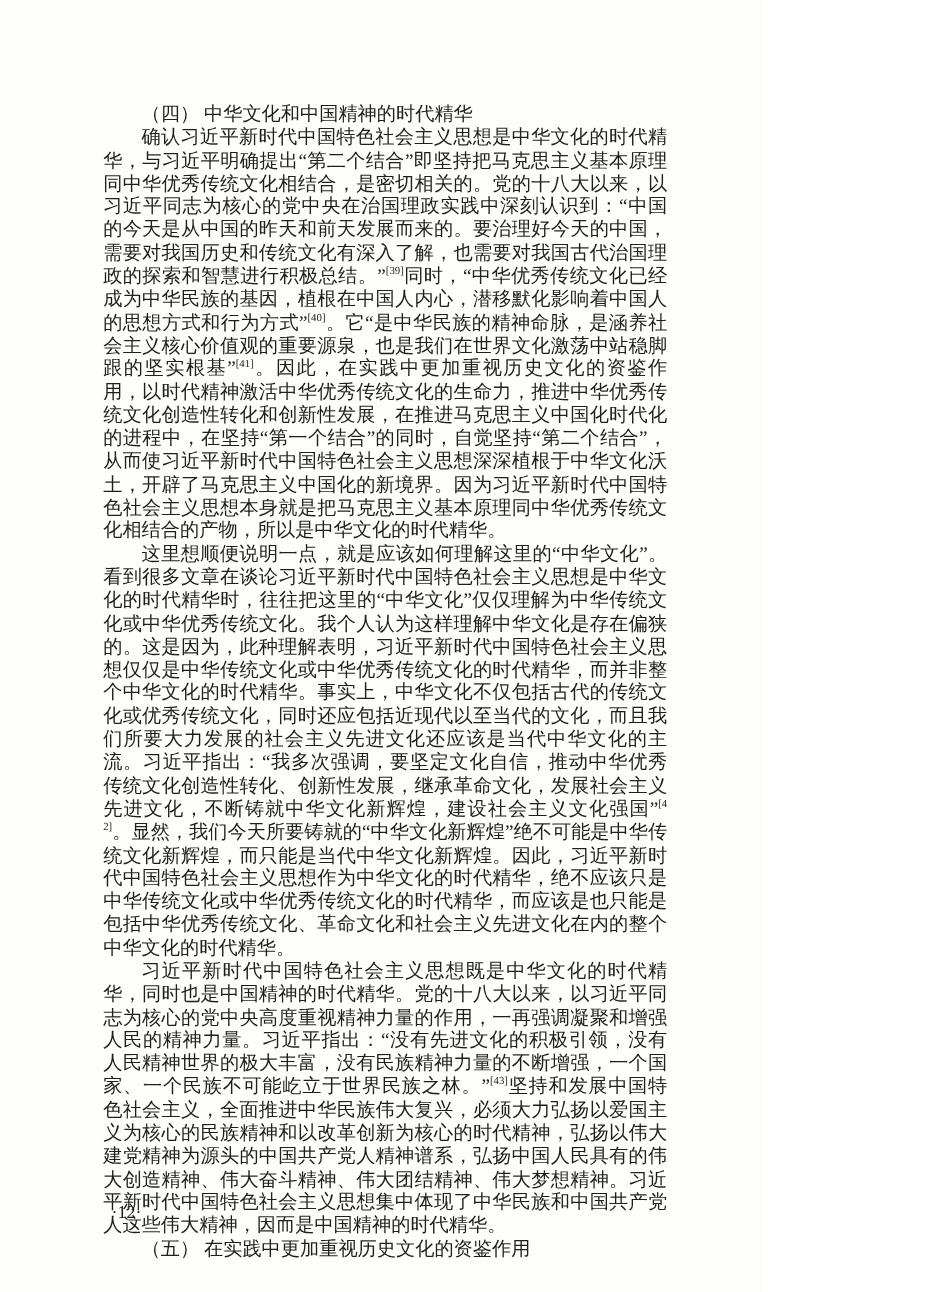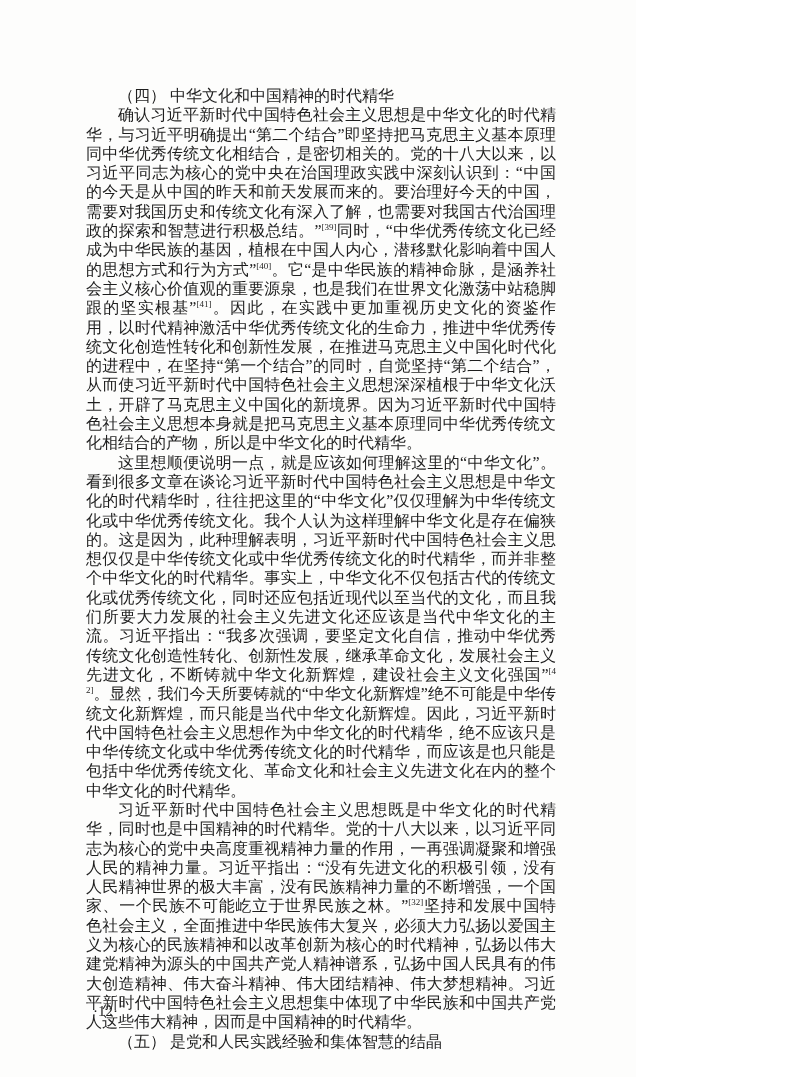--- a/index.html
+++ b/index.html
@@ -47,17 +47,17 @@
   }
 </style>
 </head>
 <body>
 
 <div class="page">
   <div class="body-text" id="content">
       <h3 class="heading">（四） 中华文化和中国精神的时代精华</h3>
       <p class="paragraph">确认习近平新时代中国特色社会主义思想是中华文化的时代精华，与习近平明确提出“第二个结合”即坚持把马克思主义基本原理同中华优秀传统文化相结合，是密切相关的。党的十八大以来，以习近平同志为核心的党中央在治国理政实践中深刻认识到：“中国的今天是从中国的昨天和前天发展而来的。要治理好今天的中国，需要对我国历史和传统文化有深入了解，也需要对我国古代治国理政的探索和智慧进行积极总结。”<sup>[39]</sup>同时，“中华优秀传统文化已经成为中华民族的基因，植根在中国人内心，潜移默化影响着中国人的思想方式和行为方式”<sup>[40]</sup>。它“是中华民族的精神命脉，是涵养社会主义核心价值观的重要源泉，也是我们在世界文化激荡中站稳脚跟的坚实根基”<sup>[41]</sup>。因此，在实践中更加重视历史文化的资鉴作用，以时代精神激活中华优秀传统文化的生命力，推进中华优秀传统文化创造性转化和创新性发展，在推进马克思主义中国化时代化的进程中，在坚持“第一个结合”的同时，自觉坚持“第二个结合”，从而使习近平新时代中国特色社会主义思想深深植根于中华文化沃土，开辟了马克思主义中国化的新境界。因为习近平新时代中国特色社会主义思想本身就是把马克思主义基本原理同中华优秀传统文化相结合的产物，所以是中华文化的时代精华。</p>
       <p class="paragraph">这里想顺便说明一点，就是应该如何理解这里的“中华文化”。看到很多文章在谈论习近平新时代中国特色社会主义思想是中华文化的时代精华时，往往把这里的“中华文化”仅仅理解为中华传统文化或中华优秀传统文化。我个人认为这样理解中华文化是存在偏狭的。这是因为，此种理解表明，习近平新时代中国特色社会主义思想仅仅是中华传统文化或中华优秀传统文化的时代精华，而并非整个中华文化的时代精华。事实上，中华文化不仅包括古代的传统文化或优秀传统文化，同时还应包括近现代以至当代的文化，而且我们所要大力发展的社会主义先进文化还应该是当代中华文化的主流。习近平指出：“我多次强调，要坚定文化自信，推动中华优秀传统文化创造性转化、创新性发展，继承革命文化，发展社会主义先进文化，不断铸就中华文化新辉煌，建设社会主义文化强国”<sup>[42]</sup>。显然，我们今天所要铸就的“中华文化新辉煌”绝不可能是中华传统文化新辉煌，而只能是当代中华文化新辉煌。因此，习近平新时代中国特色社会主义思想作为中华文化的时代精华，绝不应该只是中华传统文化或中华优秀传统文化的时代精华，而应该是也只能是包括中华优秀传统文化、革命文化和社会主义先进文化在内的整个中华文化的时代精华。</p>
-      <p class="paragraph">习近平新时代中国特色社会主义思想既是中华文化的时代精华，同时也是中国精神的时代精华。党的十八大以来，以习近平同志为核心的党中央高度重视精神力量的作用，一再强调凝聚和增强人民的精神力量。习近平指出：“没有先进文化的积极引领，没有人民精神世界的极大丰富，没有民族精神力量的不断增强，一个国家、一个民族不可能屹立于世界民族之林。”<sup>[32]</sup>坚持和发展中国特色社会主义，全面推进中华民族伟大复兴，必须大力弘扬以爱国主义为核心的民族精神和以改革创新为核心的时代精神，弘扬以伟大建党精神为源头的中国共产党人精神谱系，弘扬中国人民具有的伟大创造精神、伟大奋斗精神、伟大团结精神、伟大梦想精神。习近平新时代中国特色社会主义思想集中体现了中华民族和中国共产党人这些伟大精神，因而是中国精神的时代精华。</p>
-      <h3 class="heading">（五） 是党和人民实践经验和集体智慧的结晶</h3>
+      <p class="paragraph">习近平新时代中国特色社会主义思想既是中华文化的时代精华，同时也是中国精神的时代精华。党的十八大以来，以习近平同志为核心的党中央高度重视精神力量的作用，一再强调凝聚和增强人民的精神力量。习近平指出：“没有先进文化的积极引领，没有人民精神世界的极大丰富，没有民族精神力量的不断增强，一个国家、一个民族不可能屹立于世界民族之林。”<sup>[43]</sup>坚持和发展中国特色社会主义，全面推进中华民族伟大复兴，必须大力弘扬以爱国主义为核心的民族精神和以改革创新为核心的时代精神，弘扬以伟大建党精神为源头的中国共产党人精神谱系，弘扬中国人民具有的伟大创造精神、伟大奋斗精神、伟大团结精神、伟大梦想精神。习近平新时代中国特色社会主义思想集中体现了中华民族和中国共产党人这些伟大精神，因而是中国精神的时代精华。</p>
+      <h3 class="heading">（五） 在实践中更加重视历史文化的资鉴作用</h3>
     </div>
   <div class="page-number">·12·</div>
 </div>
 
 </body></html>

